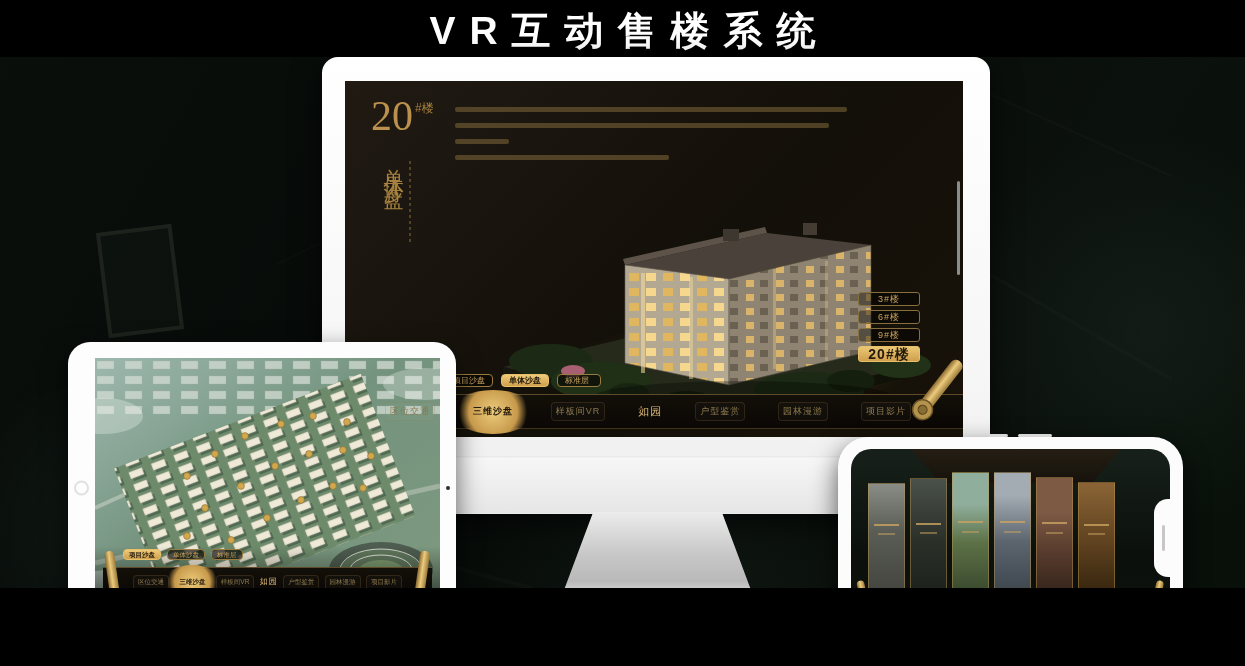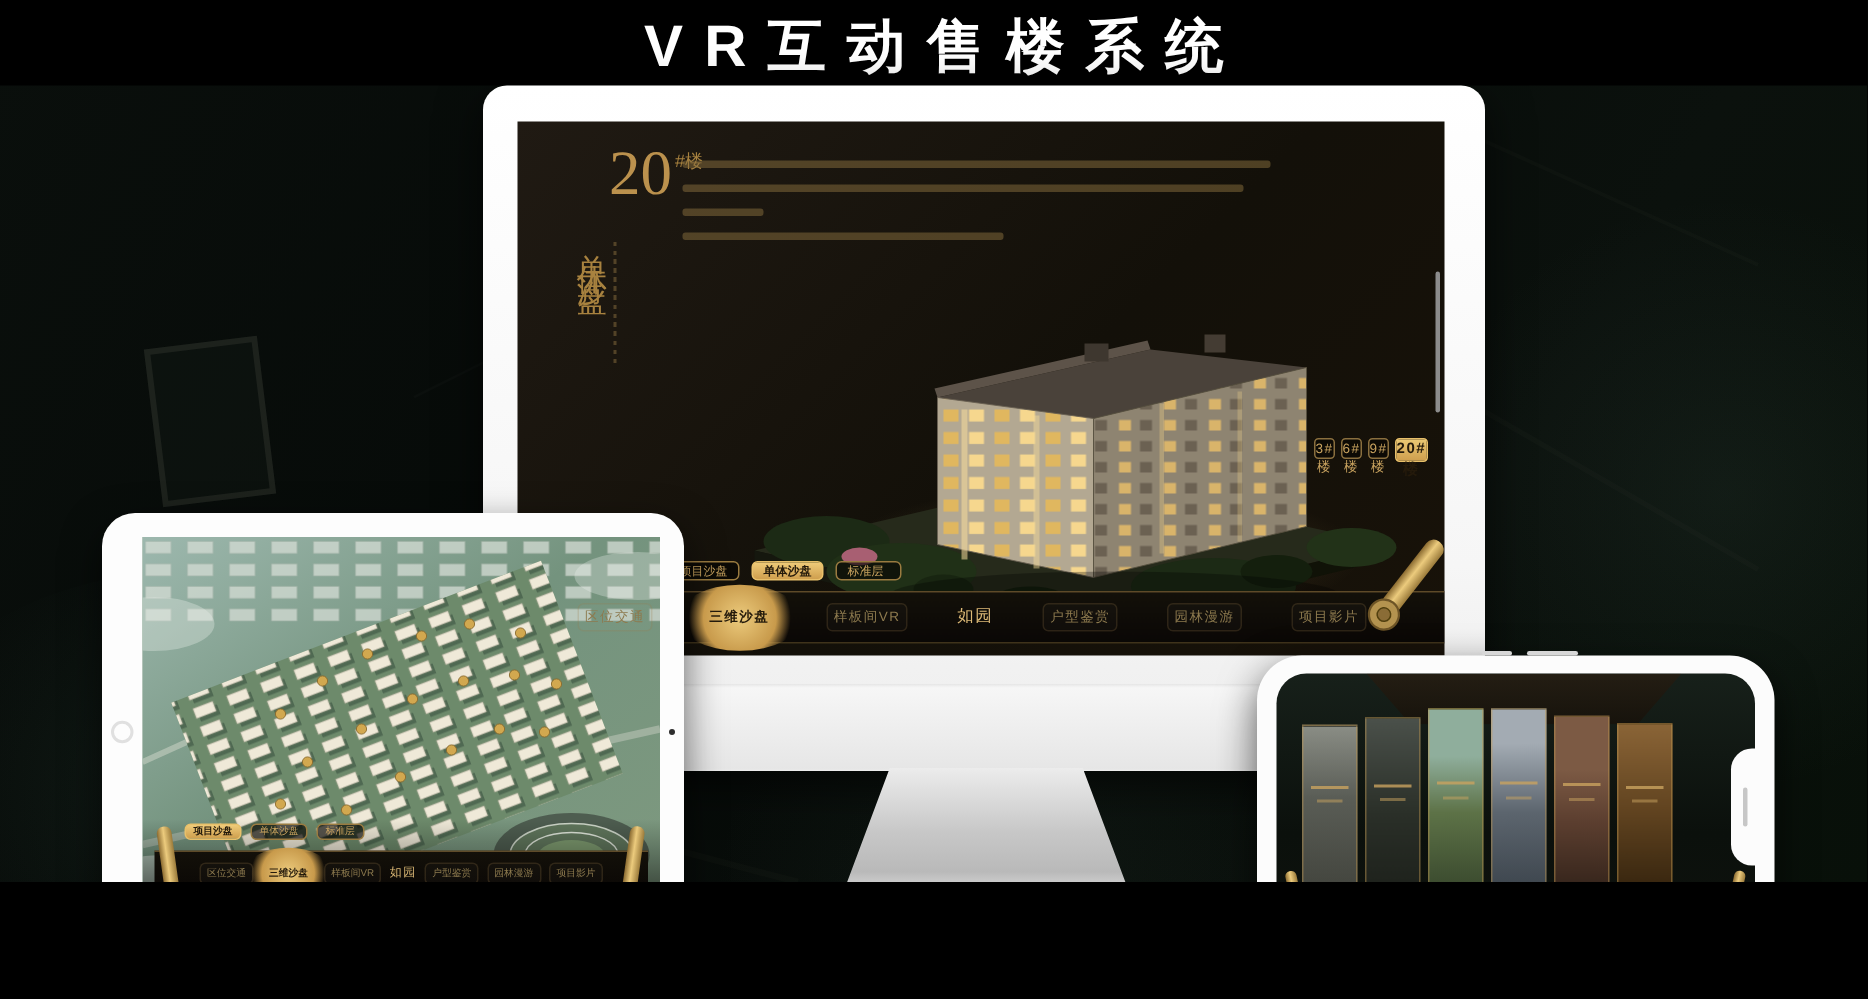--- a/index.html
+++ b/index.html
@@ -54,35 +54,35 @@
   .monitor-screen { position:absolute; left:23px; top:24px; width:618px; height:356px;
                     background:linear-gradient(135deg,#201a13,#131009 55%,#181209);
                     overflow:hidden; }
   .monitor-stand { position:absolute; left:557px; top:512px; width:201px; height:96px;
                    background:linear-gradient(180deg,#ececec 0%,#c7c7c7 45%,#b9b9b9 72%,#e8e8e8 92%);
                    clip-path:polygon(18% 0%,82% 0%,97% 84%,100% 93%,92% 100%,8% 100%,0% 93%,3% 84%);
                    filter:drop-shadow(0 5px 7px rgba(0,0,0,.5)); }
 
   
   .hero { position:absolute; left:26px; top:14px; color:#b9904c; }
-  .hero-num { font-family:"Liberation Serif", serif; font-size:42px; line-height:1; color:#bb914d;margin-left:35px; }
+  .hero-num { font-family:"Liberation Serif", serif; font-size:42px; line-height:1; color:#bb914d; }
   .hero-unit { font-size:12px; color:#a8823f; vertical-align:18px; margin-left:2px; }
   .hero-sub { position:absolute; left:36px; top:72px; writing-mode:vertical-rl;
               font-size:20px; letter-spacing:7px; color:#a8823f; font-family:"Liberation Serif", serif; }
   .hero-en  { position:absolute; left:64px; top:80px; width:2px; height:84px; opacity:.5;
               background:repeating-linear-gradient(#8a6f3e 0 3px, transparent 3px 6px); }
   .desc { position:absolute; left:110px; top:26px; }
   .desc div { height:5px; background:#8a6f3e; opacity:.5; border-radius:2px; margin-bottom:11px; }
   .d1{width:392px}.d2{width:374px}.d3{width:54px}.d4{width:214px}
   .model-svg { position:absolute; left:128px; top:84px; }
-  .bbtn-col { position:absolute; left:531px; top:211px; width:62px; display:flex;
-              flex-direction:row; gap:4px; align-items:stretch; }
+  .bbtn-col { position:absolute; left:513px; top:211px; width:62px; display:flex;
+              flex-direction:column; gap:4px; align-items:stretch; }
   .bbtn { font-size:9px; line-height:12px; height:14px; border:1px solid #8a6f3e; color:#c9a35f;
           background:rgba(0,0,0,.4); border-radius:3px; text-align:center; letter-spacing:1px; }
-  .bbtn.selected { height:16px; line-height:14px; font-size:10px;
+  .bbtn.selected { height:16px; line-height:14px; font-size:14px;
           background:linear-gradient(#eac873,#cf9f4e); color:#241a0b; border-color:#e8c06a; font-weight:bold; }
   .mon-scrollbar { position:absolute; left:612px; top:100px; width:3px; height:94px;
                    background:#8c8c8c; border-radius:2px; }
   .mon-subtabs { position:absolute; left:100px; top:293px; display:flex; gap:8px; }
   .mon-subtabs .pill { font-size:8px; line-height:11px; padding:0 7px; min-width:44px; }
   .mon-navbar { left:0; right:0; bottom:8px; height:35px; padding:0 52px 0 40px; gap:8px; }
   .mon-navbar .nav-item { font-size:9px; letter-spacing:1px; }
   .mon-navbar .nav-logo .ltxt { font-size:11px; }
   .mon-scroll { right:12px; bottom:10px; transform:rotate(38deg); }
 

